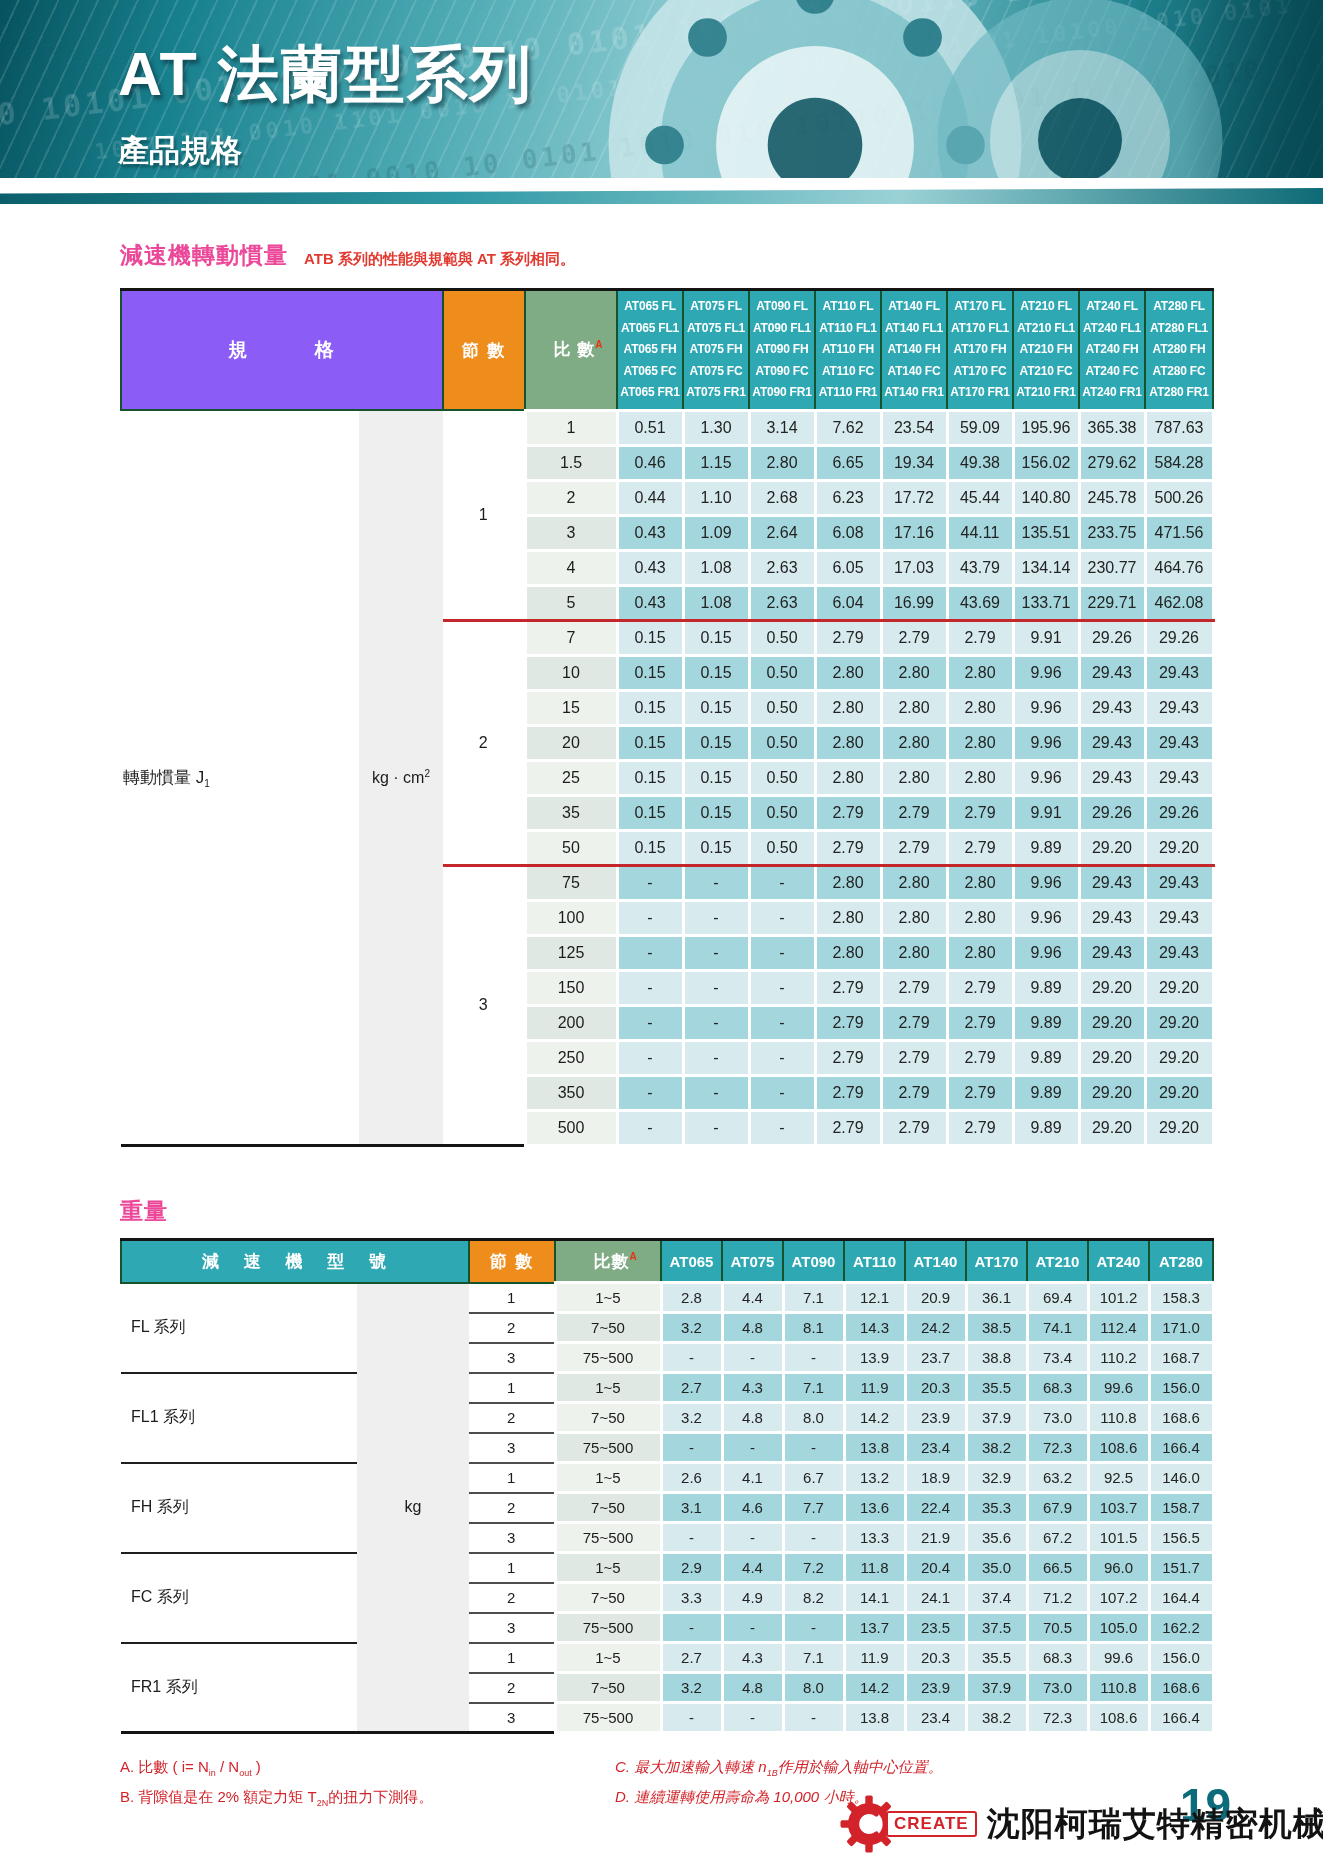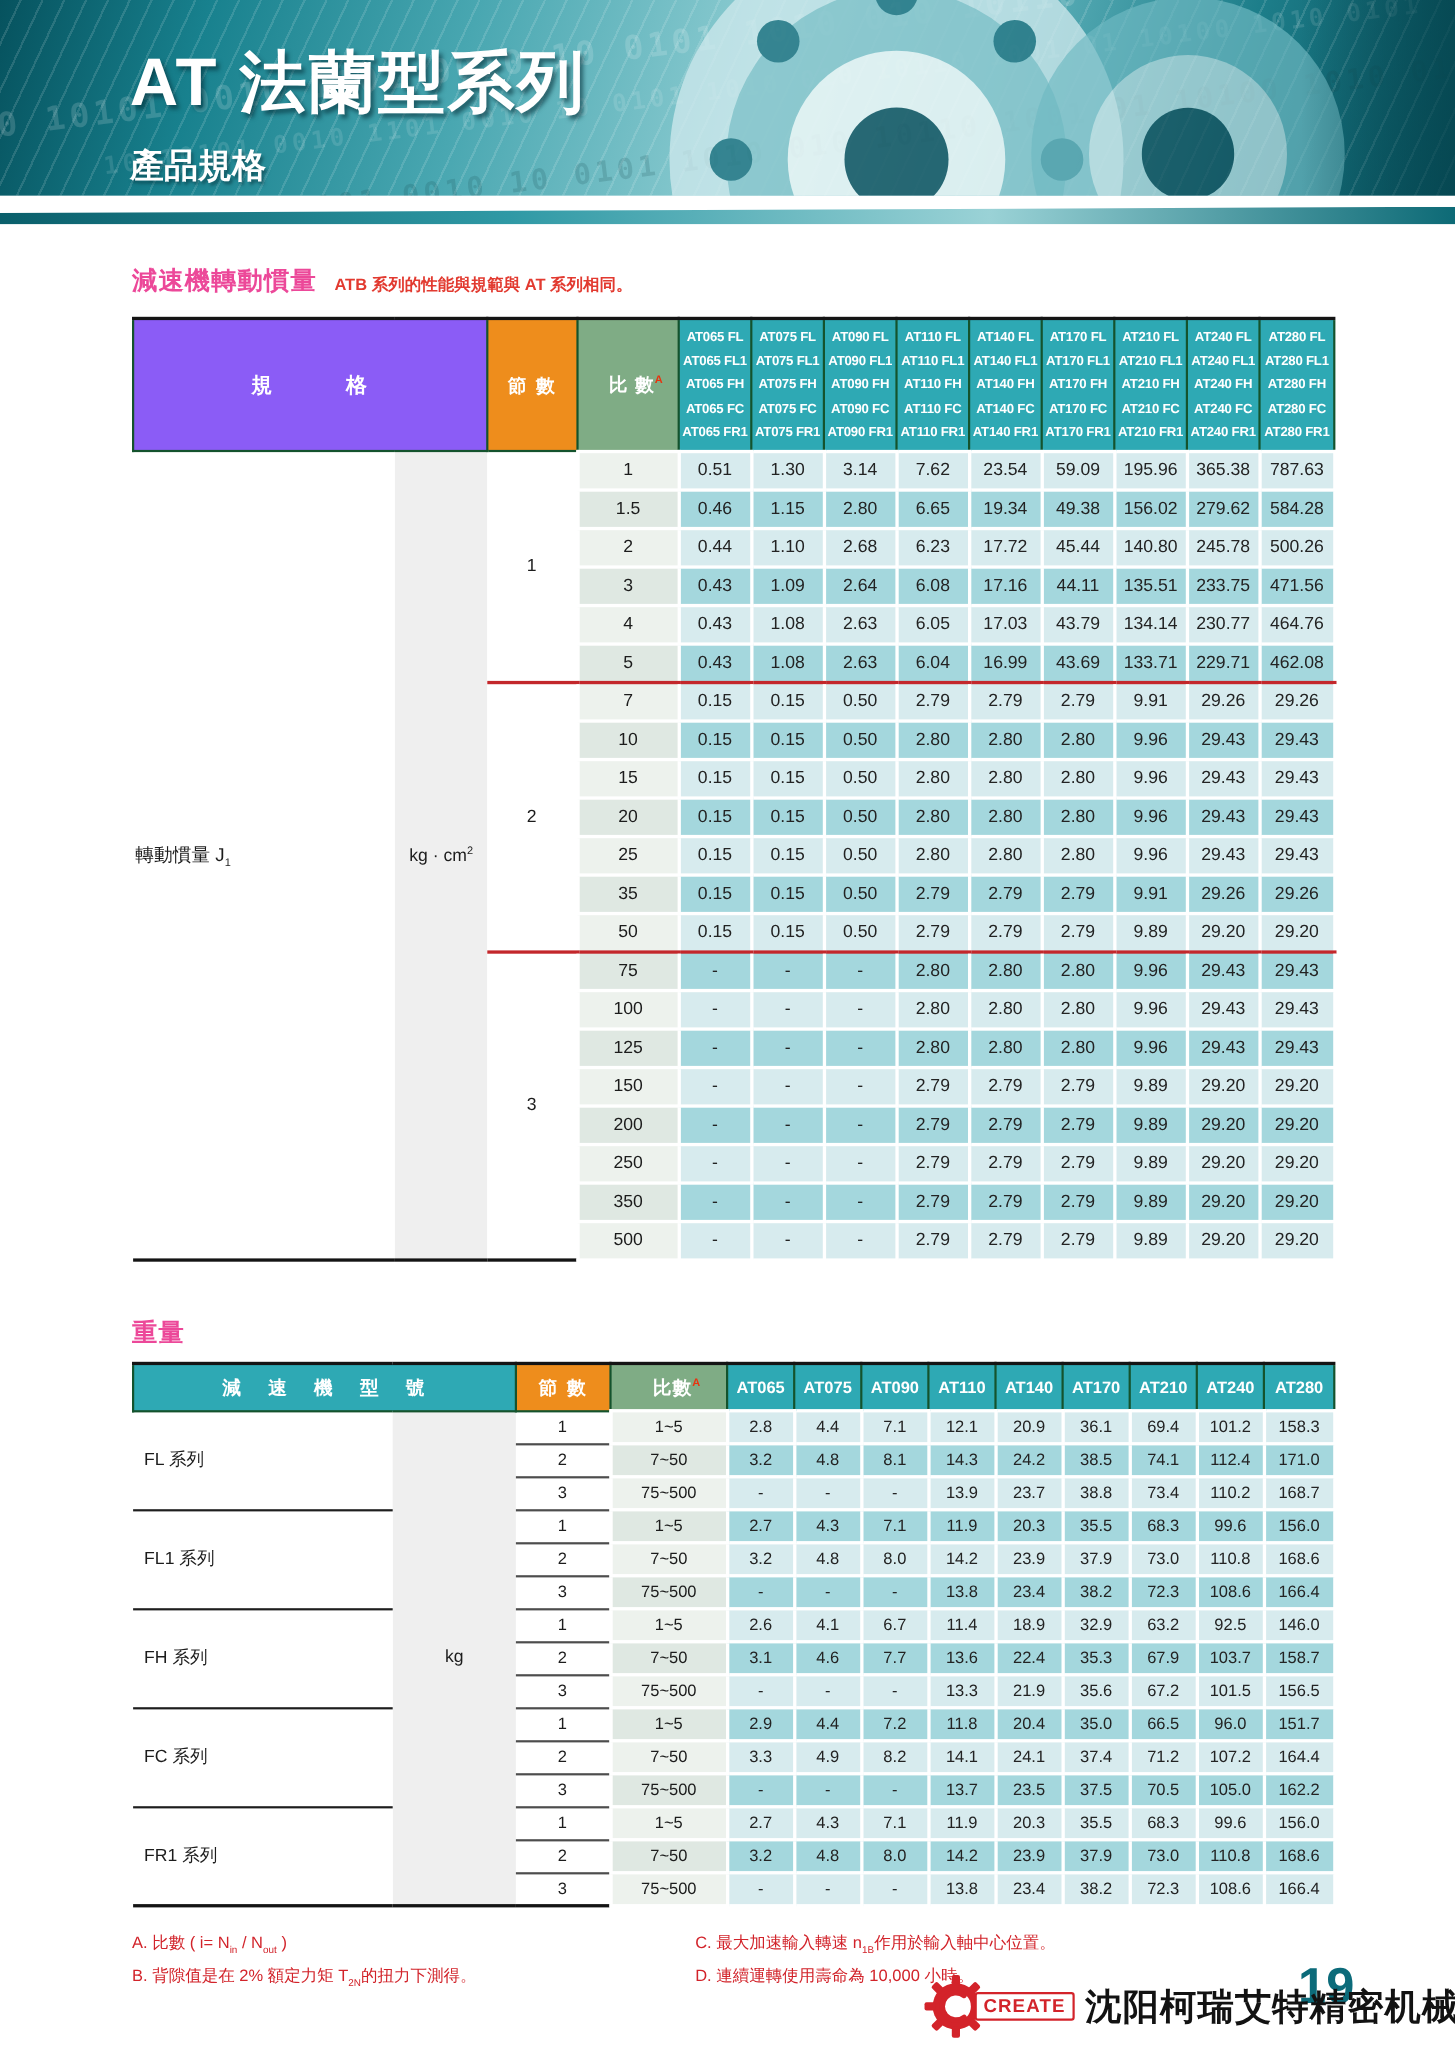--- a/index.html
+++ b/index.html
@@ -71,21 +71,21 @@
   .t2-series{background:#fff;text-align:left;padding-left:10px;font-size:16px;}
   .series-sep{border-bottom:2px solid #1e1e1e;}
   .t2-unit{background:#efefef;font-size:16px;}
   .t2-stage{background:#fff;font-size:15px;border-bottom:2px solid #4d4d4d;}
   .t2-stage.nosep{border-bottom:none;}
   .t2-ratio{font-size:15px;border:3px solid #fff;height:25px;}
   .t2-val{font-size:15px;border:3px solid #fff;height:25px;color:#232323;}
 
   
   .notes-left{position:absolute;left:120px;top:1756px;}
-  .notes-right{position:absolute;left:632px;top:1756px;}
+  .notes-right{position:absolute;left:615px;top:1756px;font-style:italic;}
   .note-line{font-size:15px;color:#d2232a;height:30px;line-height:22px;}
   .note-line sub{font-size:9px;}
 
   
   .page-number{position:absolute;left:1180px;top:1778px;font-size:46px;font-weight:bold;
                color:#0c6b7a;z-index:1;}
   .footer-brand{position:absolute;left:838px;top:1793px;display:flex;align-items:center;z-index:2;}
   .gear-wrap{position:relative;width:62px;height:62px;flex:0 0 auto;}
   .create-pill{position:relative;margin-left:-14px;background:#ffffff;border:2px solid #d3232a;
      border-radius:3px;padding:1px 6px;font-size:17px;font-weight:bold;color:#d3232a;
@@ -602,21 +602,21 @@
           <td class="t2-val val-d">108.6</td>
           <td class="t2-val val-d">166.4</td>
         </tr>
         <tr>
           <td class="t2-series series-sep" rowspan="3">FH 系列</td>
           <td class="t2-stage">1</td>
           <td class="t2-ratio ratio-l">1~5</td>
           <td class="t2-val val-l">2.6</td>
           <td class="t2-val val-l">4.1</td>
           <td class="t2-val val-l">6.7</td>
-          <td class="t2-val val-l">11.4</td>
+          <td class="t2-val val-l">13.2</td>
           <td class="t2-val val-l">18.9</td>
           <td class="t2-val val-l">32.9</td>
           <td class="t2-val val-l">63.2</td>
           <td class="t2-val val-l">92.5</td>
           <td class="t2-val val-l">146.0</td>
         </tr>
         <tr>
           <td class="t2-stage">2</td>
           <td class="t2-ratio ratio-d">7~50</td>
           <td class="t2-val val-d">3.1</td>

